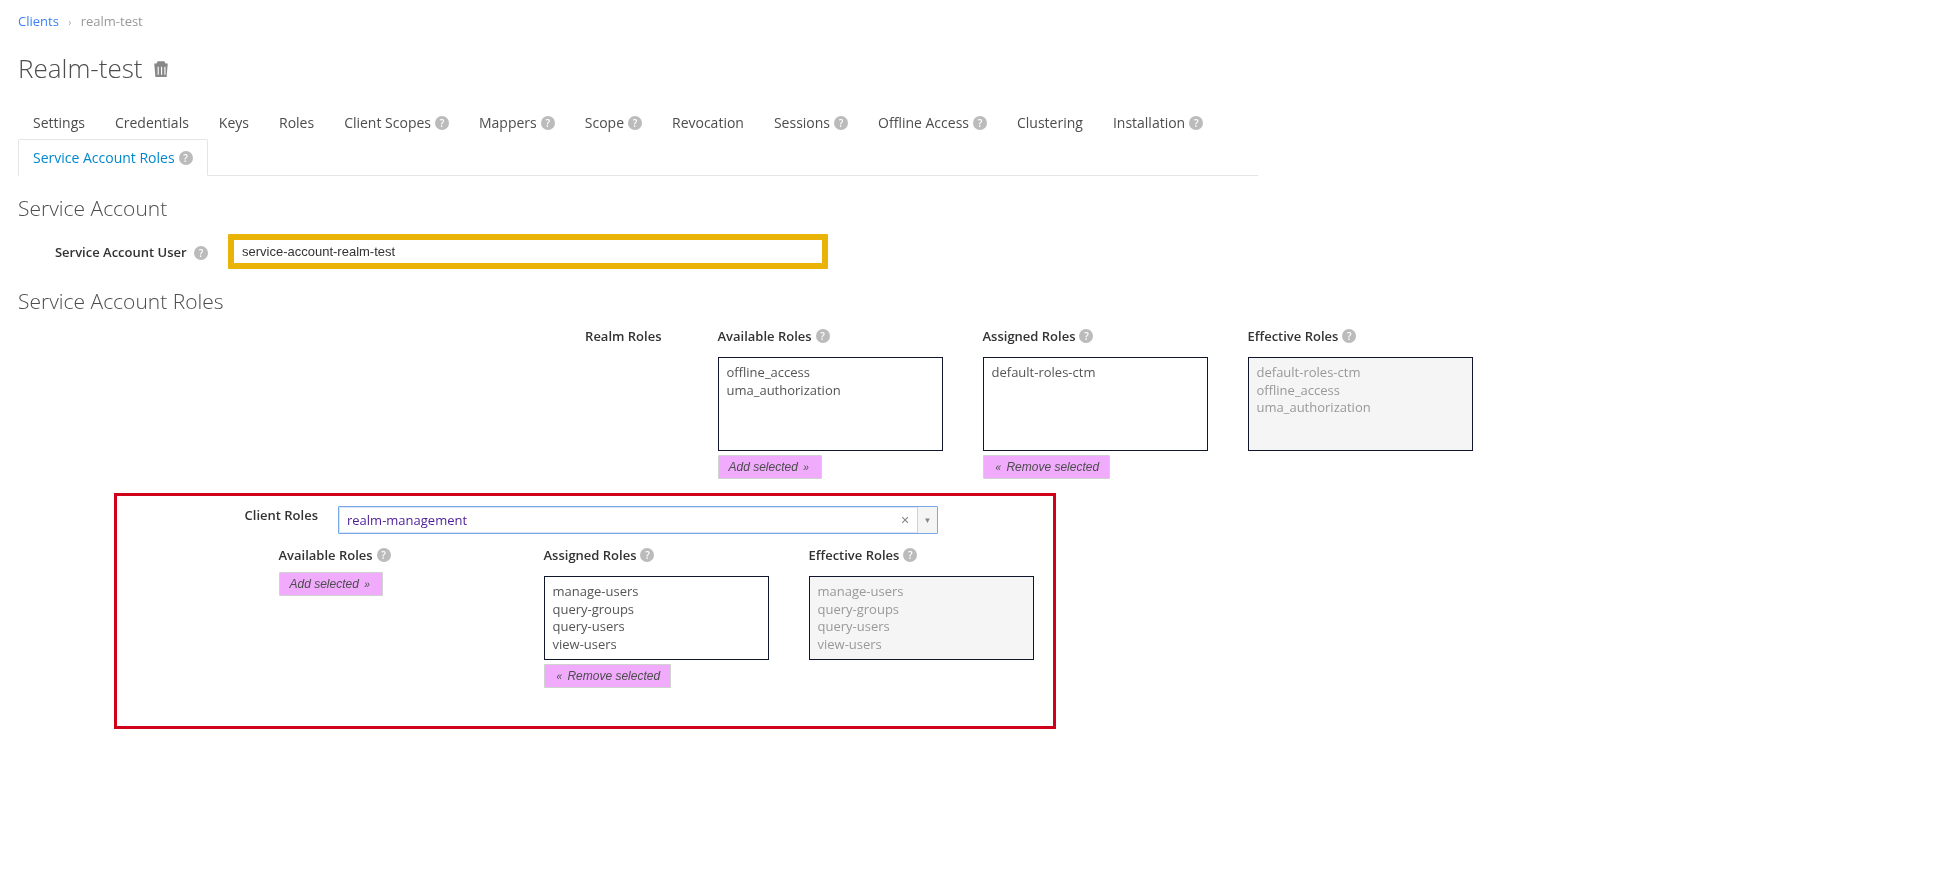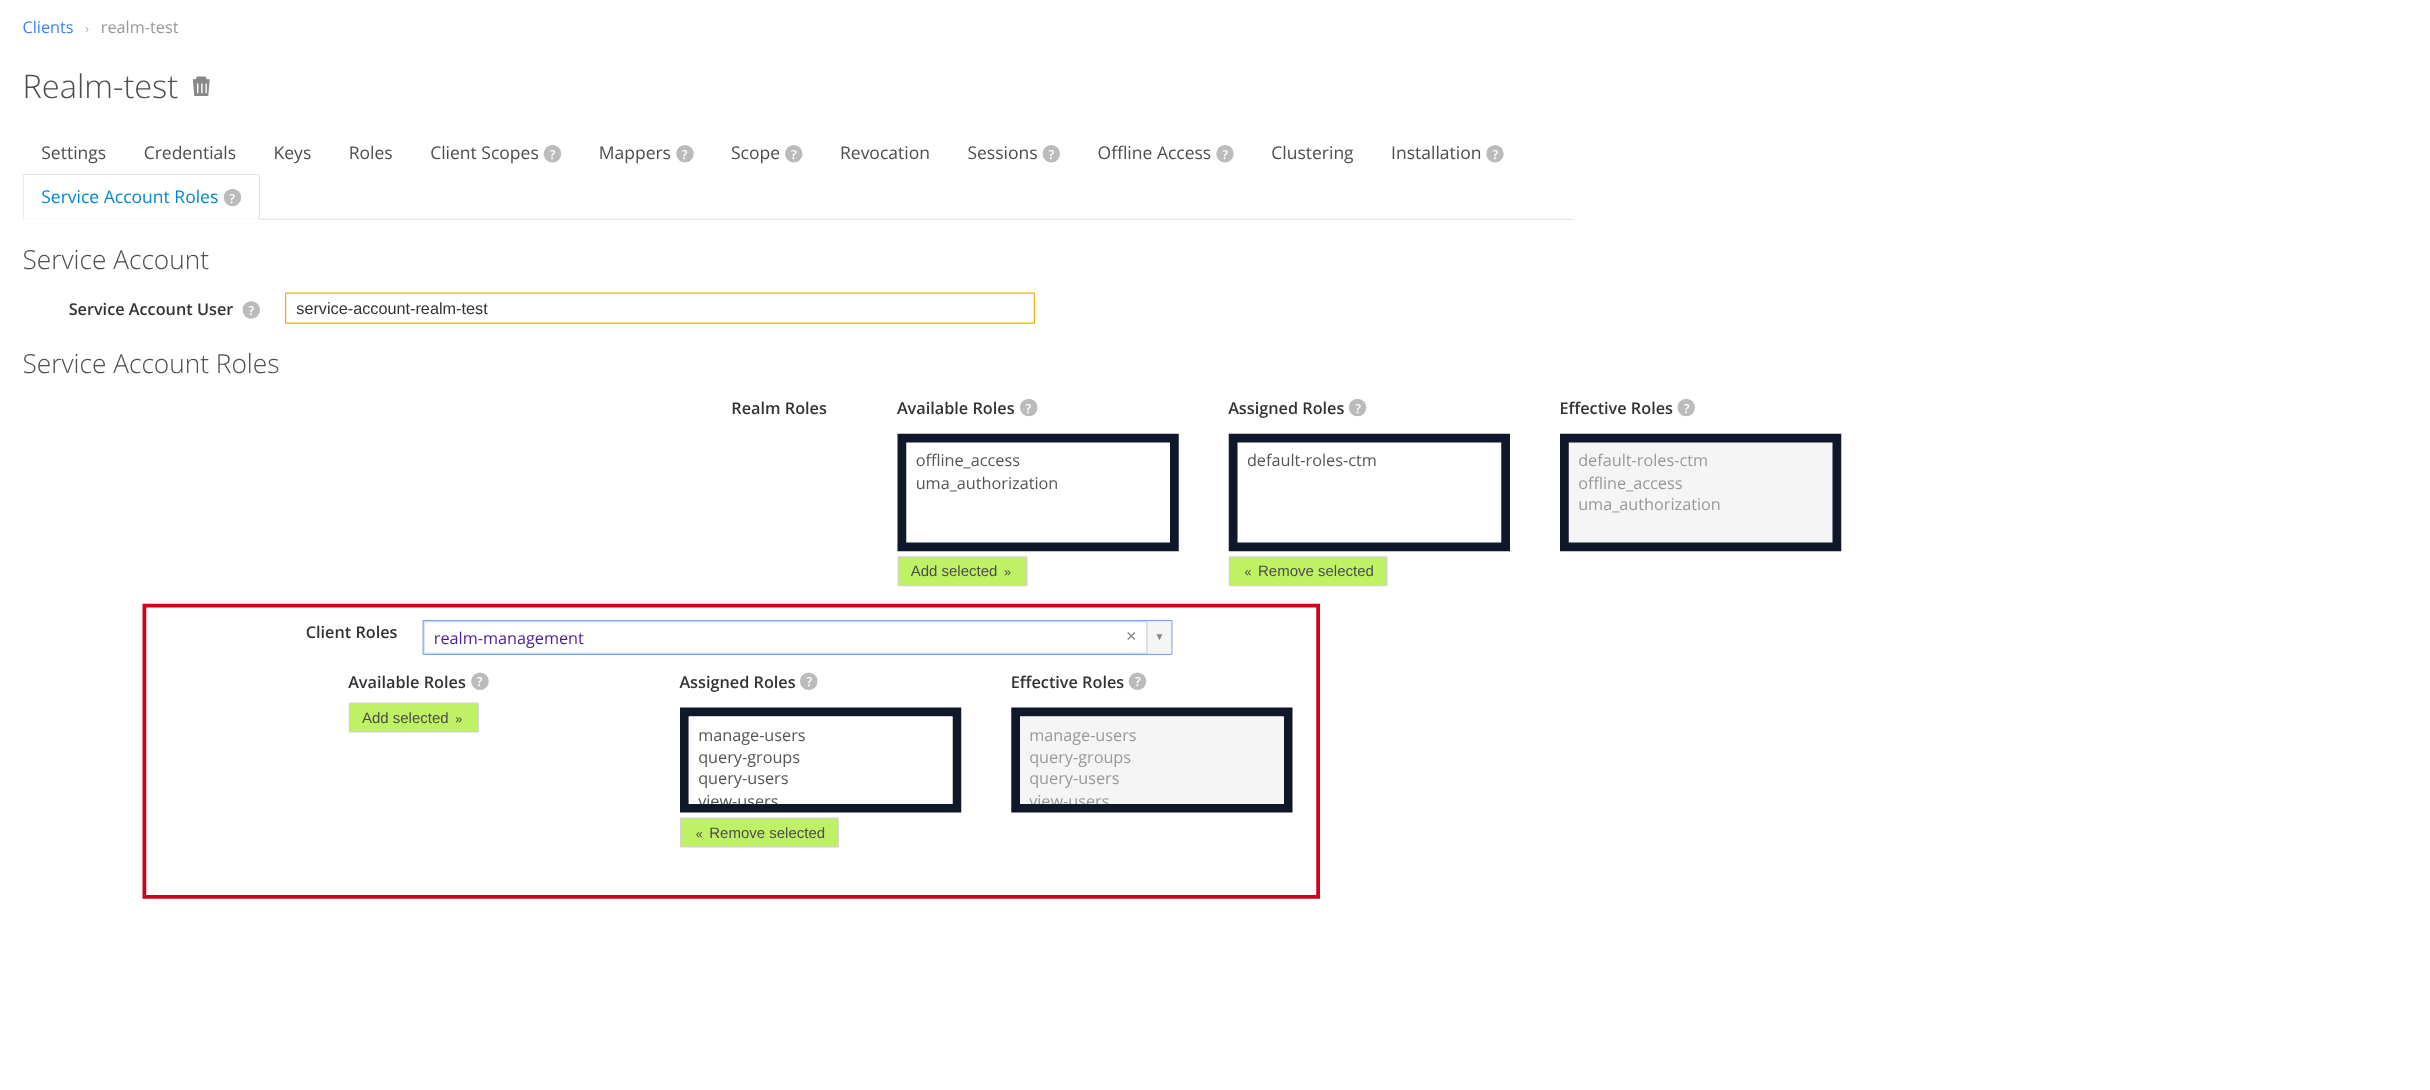--- a/index.html
+++ b/index.html
@@ -80,21 +80,21 @@
   width: 210px;
   text-align: right;
   padding-right: 20px;
   font-size: 13px;
   color: #333;
   font-weight: 600;
 }
 .form-control {
   width: 600px;
   padding: 4px 8px;
-  border: 1px solid #eab308;
+  border: 6px solid #eab308;
   border-radius: 1px;
   font-size: 13px;
   color: #333;
 }
 .roles-row {
   display: flex;
   align-items: flex-start;
   margin-bottom: 14px;
   justify-content: center;
 }
@@ -112,41 +112,42 @@
 .col-header {
   font-size: 13px;
   font-weight: 600;
   margin-bottom: 4px;
   display: flex;
   align-items: center;
 }
 .listbox {
   width: 225px;
   height: 94px;
-  border: 7px solid #0f172a;
+  border: 1px solid #0f172a;
   padding: 6px 8px;
   overflow-y: auto;
   font-size: 13px;
   line-height: 1.35;
   color: #555;
   background: #fff;
   margin-top: 12px;
 }
 .listbox.readonly { background: #f5f5f5; color: #999; cursor: not-allowed; }
 .listbox.client { height: 84px; line-height: 1.35; }
 .listbox .item { cursor: default; }
 .btn {
   border: 1px solid #d1d1d1;
-  background: #bef264;
+  background: #f0abfc;
   padding: 4px 10px;
   font-size: 12px;
   color: #4d4d4d;
   margin-top: 4px;
   cursor: pointer;
   border-radius: 1px;
+  font-style: italic;
 }
 .btn .arr { font-size: 10px; margin: 0 2px; }
 .select-wrap {
   display: flex;
   width: 600px;
   border: 1px solid #7aa8e6;
   border-radius: 1px;
   background: #fff;
   box-shadow: 0 0 0 1px rgba(122,168,230,0.3) inset;
 }

